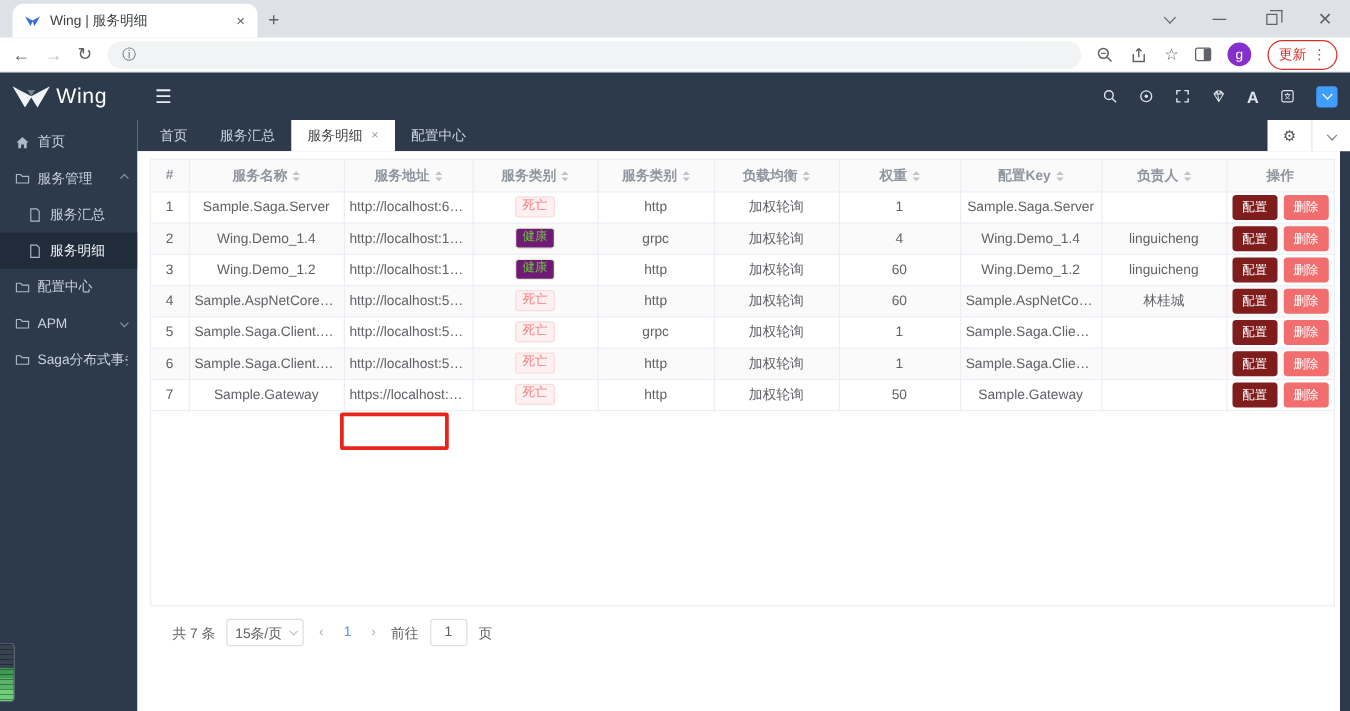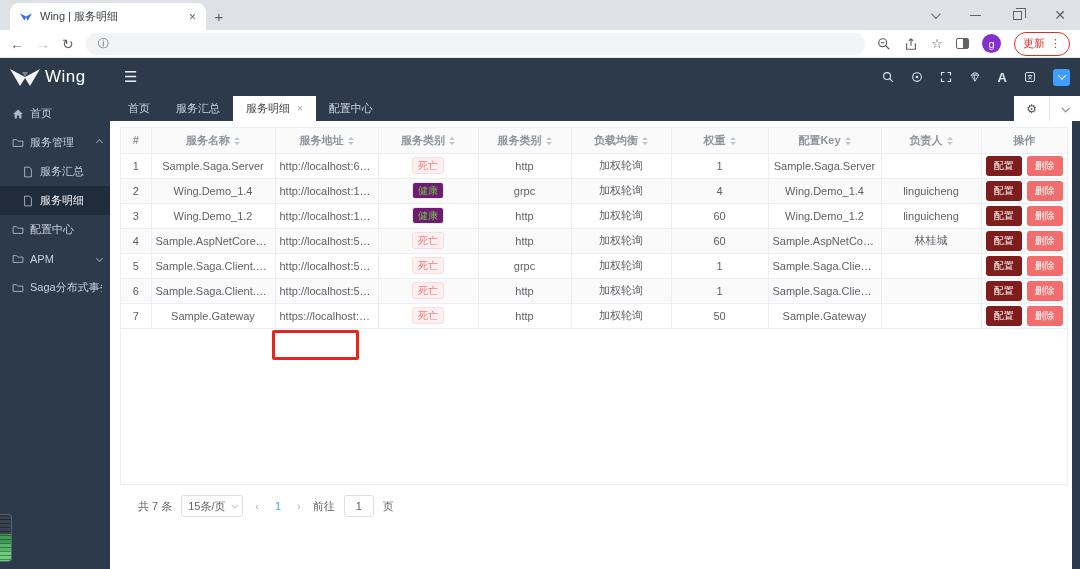--- a/index.html
+++ b/index.html
@@ -88,21 +88,21 @@
        border-bottom:1px solid #ebeef5; border-right:1px solid #ebeef5; text-align:center; }
   th:last-child { border-right:none; }
   td { height:25px; border-bottom:1px solid #ebeef5; border-right:1px solid #ebeef5; text-align:center;
        white-space:nowrap; overflow:hidden; text-overflow:ellipsis; padding:0 4px; }
   td:last-child { border-right:none; }
   tr.striped td { background:#fafafa; }
   .caret { display:inline-flex; flex-direction:column; gap:2px; margin-left:4px; vertical-align:middle; }
   .caret i { width:0; height:0; border:3px solid transparent; display:block; }
   .caret .cu { border-bottom-color:#c0c4cc; border-top-width:0; }
   .caret .cd { border-top-color:#c0c4cc; border-bottom-width:0; }
-  .badge { display:inline-block; padding:1px 5px; border-radius:3px; font-size:10px; line-height:13px; }
+  .badge { display:inline-block; padding:1px 5px; border-radius:3px; font-size:10px; line-height:13px;font-family:Liberation Mono, monospace; }
   .badge.ok { background:#701a75; color:#6cc13d; border:1px solid #e0f2d2; }
   .badge.dead { background:#feeff0; color:#f47c7c; border:1px solid #fbdcde; }
   .abtn { border:none; border-radius:3px; color:#fff; font-size:10px; padding:3px 8px; cursor:pointer; }
   .abtn.cfg { background:#7f1d1d; margin-right:5px; }
   .abtn.del { background:#f26d6d; }
 
   
   .pagination { display:flex; align-items:center; gap:9px; margin:10px 0 0 28px; font-size:11px; color:#606266; }
   .pg-size { width:62px; height:22px; border:1px solid #dcdfe6; border-radius:3px; display:flex; align-items:center; justify-content:space-between; padding:0 6px; color:#606266; cursor:pointer; }
   .pg-arrow { color:#a8adb5; font-size:11px; padding:0 3px; cursor:pointer; }

